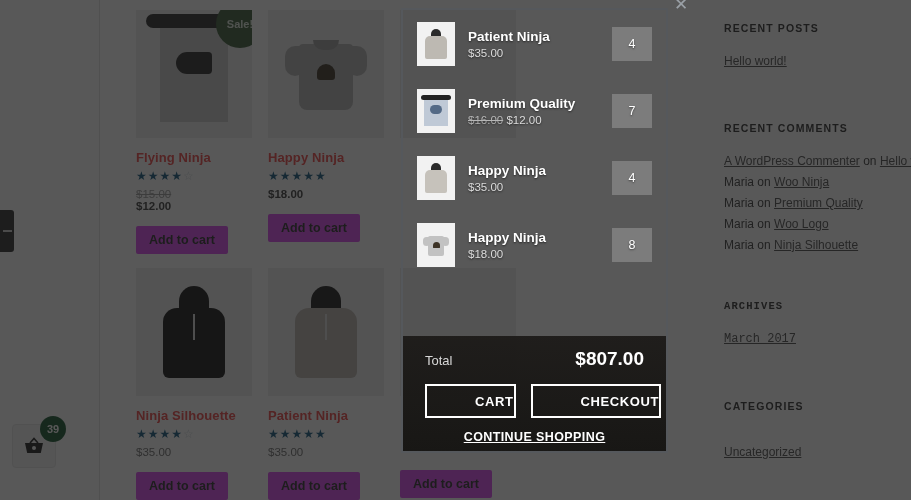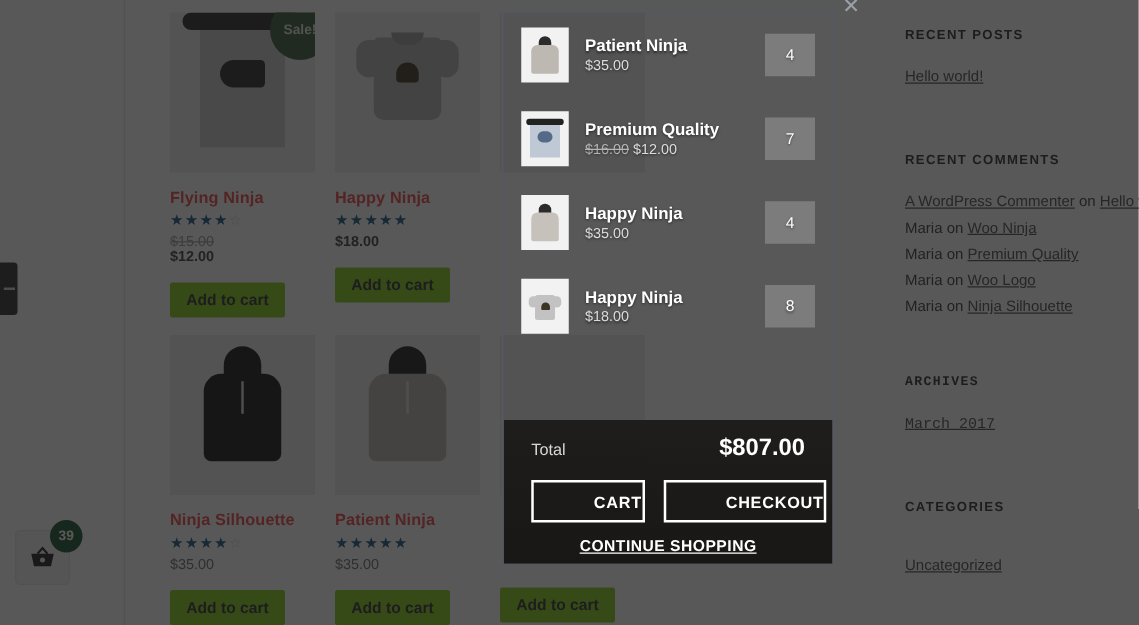--- a/index.html
+++ b/index.html
@@ -44,35 +44,35 @@
 
   
   .grid {
     position: absolute; left: 120px; top: 0; right: 0; height: 500px;
   }
   .product {
     position: absolute; width: 116px;
   }
   .p-img {
     width: 116px; height: 128px; background: #ececec;
-    display: flex; align-items: center; justify-content: center;
+    display: flex; align-items: flex-end; justify-content: center;
     position: relative; overflow: hidden;
   }
   .p-title {
     margin-top: 12px; font-size: 13px; font-weight: bold; color: #ef4444;
     letter-spacing: .1px;
   }
   .stars { margin-top: 4px; font-size: 12px; color: #12567d; letter-spacing: 1px; }
   .stars .off { color: #cfd6db; }
   .p-price { margin-top: 5px; font-size: 11.5px; color: #6d6d6d; }
   .p-price .old { text-decoration: line-through; color: #9b9b9b; display:block; }
   .p-price .new { color: #3a3a3a; font-weight: bold; }
   .atc {
     margin-top: 14px; display: inline-block;
-    padding: 7px 13px; background: #84cc16; color: #2e2e2e;
+    padding: 7px 13px; background: #d946ef; color: #2e2e2e;
     font-size: 12.5px; font-weight: bold; border: none; border-radius: 2px;
   }
   .sale-badge {
     position: absolute; right: -12px; top: -10px;
     width: 48px; height: 48px; border-radius: 50%;
     background: #3a5a36; color: #dfe8de;
     font-size: 11px; font-weight: bold;
     display: flex; align-items: center; justify-content: center;
   }
 

